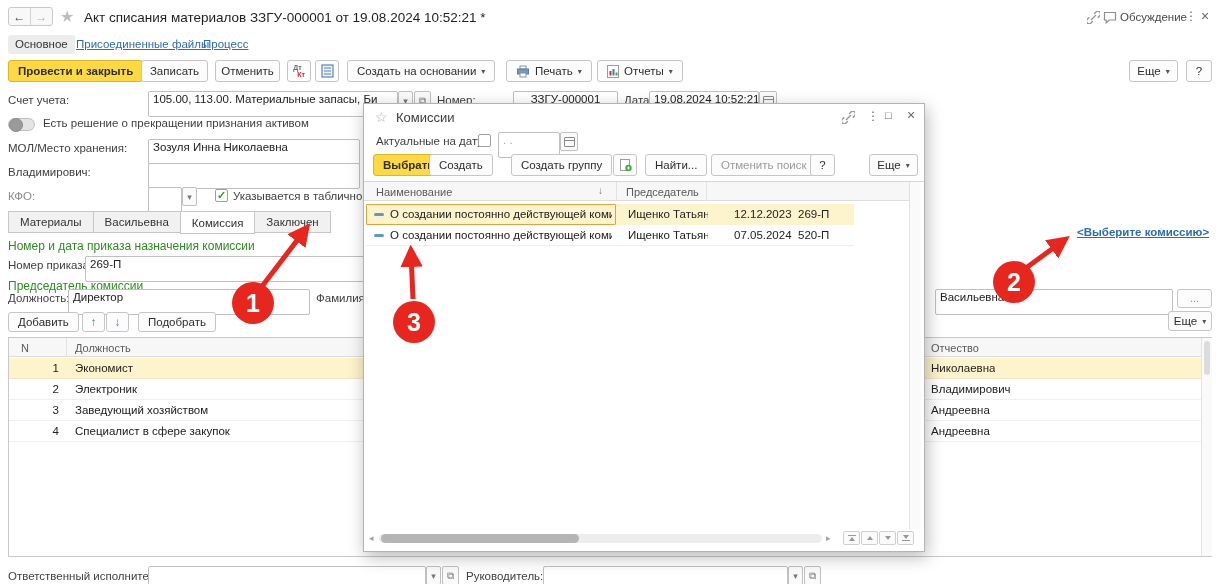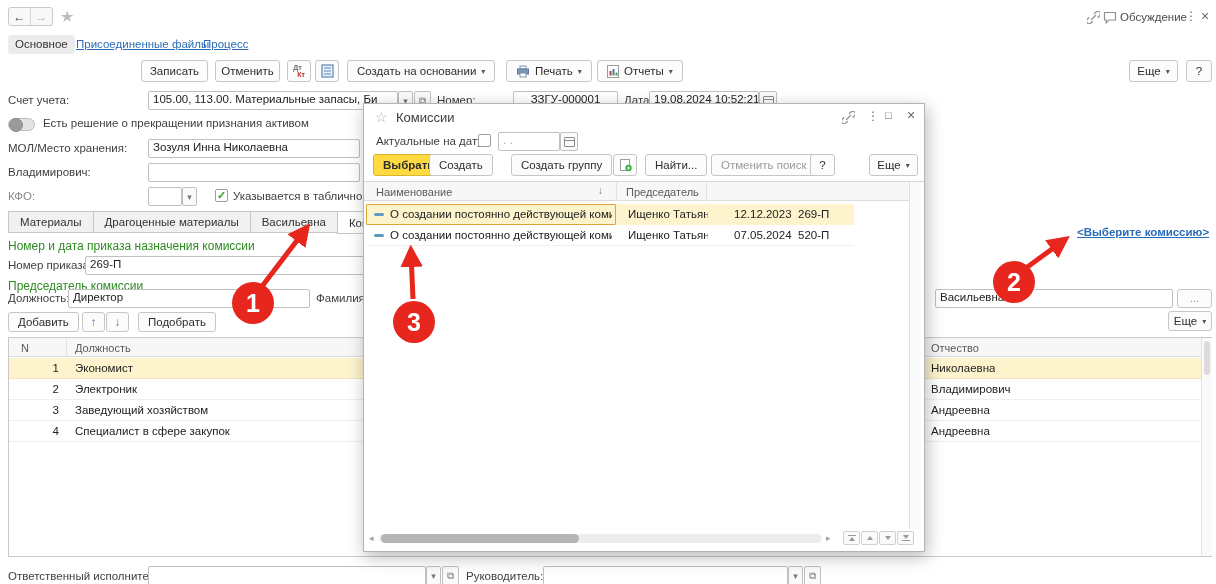--- a/index.html
+++ b/index.html
@@ -2,21 +2,21 @@
 <html><head>
 <meta charset="utf-8">
 <style>
   *{margin:0;padding:0;box-sizing:border-box}
   html,body{width:1216px;height:584px}
   body{font-family:"Liberation Sans",sans-serif;background:#fff;position:relative;overflow:hidden;color:#333}
   .abs{position:absolute}
   .lbl{position:absolute;font-size:11.5px;color:#3f3f3f;white-space:nowrap}
   .gray{color:#8a8a8a}
   .glbl{position:absolute;font-size:12px;color:#2e8b22;white-space:nowrap}
-  .inp{position:absolute;height:19px;background:#fff;border:1px solid #c0c0c0;border-radius:2px;font-size:11.5px;padding:1px 4px;white-space:nowrap;overflow:hidden;color:#222}
+  .inp{position:absolute;height:26px;background:#fff;border:1px solid #c0c0c0;border-radius:2px;font-size:11.5px;padding:1px 4px;white-space:nowrap;overflow:hidden;color:#222}
   .sq{position:absolute;height:19px;width:15px;border:1px solid #c0c0c0;border-radius:2px;background:#fafafa;color:#777;font-size:9px;display:flex;align-items:center;justify-content:center;cursor:pointer}
   .btn{position:absolute;height:22px;border:1px solid #c6c6c6;border-radius:3px;background:#fcfcfc;font-size:11.5px;color:#2e2e2e;display:flex;align-items:center;justify-content:center;gap:5px;padding:0 9px;white-space:nowrap;cursor:pointer}
   .btn .dd{font-size:8px;color:#555}
   .ybtn{background:#ffd942;border-color:#d9b72c;font-weight:700}
   .dis{color:#9b9b9b}
   .link{color:#2b6cb8;text-decoration:underline;font-size:11.5px;white-space:nowrap;cursor:pointer}
   .icnbtn{position:absolute;height:22px;width:24px;border:1px solid #c6c6c6;border-radius:3px;background:#fcfcfc;display:flex;align-items:center;justify-content:center;cursor:pointer}
   .tabstrip{position:absolute;left:8px;top:211px;display:flex}
   .tab{height:22px;border:1px solid #c6c6c6;background:#f1f1f1;font-size:11.5px;color:#333;display:flex;align-items:center;padding:0 11px;margin-right:-1px;white-space:nowrap;cursor:pointer}
   .tab.active{background:#fff;height:23px;z-index:2;font-weight:400}
@@ -40,20 +40,21 @@
 <div class="abs" style="left:0;top:0;width:1216px;height:30px">
   <div class="abs" style="left:8px;top:7px;width:45px;height:19px;border:1px solid #c9c9c9;border-radius:3px;background:#f8f8f8;display:flex">
     <div style="width:22px;border-right:1px solid #d5d5d5;display:flex;align-items:center;justify-content:center;font-size:12px;color:#444;cursor:pointer">
         <span>←</span>
       </div>
     <div style="width:22px;display:flex;align-items:center;justify-content:center;font-size:12px;color:#b3b3b3;cursor:pointer">
         <span>→</span>
       </div>
   </div>
   <div class="abs" style="left:60px;top:7px;font-size:16px;color:#bdbdbd">★</div>
+  <div class="abs" style="left:84px;top:10px;font-size:13.5px;color:#1f1f1f;white-space:nowrap">Акт списания материалов ЗЗГУ-000001 от 19.08.2024 10:52:21 *</div>
 
   <span class="abs" style="left:1087px;top:11px">
     <svg width="13" height="13" viewBox="0 0 13 13">
         <path d="M4.5 8.5 L8.5 4.5 M5.5 10.5 l-1.5 1.5 a2.6 2.6 0 0 1 -3.7 -3.7 L1.8 6.8 M7.5 2.5 L9 1 a2.6 2.6 0 0 1 3.7 3.7 l-1.5 1.5" stroke="#979797" stroke-width="1.4" fill="none" stroke-linecap="round"></path>
       </svg>
   </span>
   <span class="abs" style="left:1103px;top:11px">
     <svg width="14" height="13" viewBox="0 0 14 13">
         <path d="M1.5 1.5 h11 v7.5 h-6.5 l-2.8 2.8 v-2.8 h-1.7 z" fill="none" stroke="#8f8f8f" stroke-width="1.2"></path>
       </svg>
@@ -63,20 +64,21 @@
   <span class="abs" style="left:1201px;top:8px;font-size:14px;color:#666">×</span>
 </div>
 
 <div class="abs" style="left:0;top:34px;width:1216px;height:22px">
   <span class="abs" style="left:8px;top:1px;height:19px;background:#ececec;border-radius:3px;padding:3px 7px;font-size:11.5px;color:#333">Основное</span>
   <span class="abs link" style="left:76px;top:4px">Присоединенные файлы</span>
   <span class="abs link" style="left:203px;top:4px">Процесс</span>
 </div>
 
 <div class="abs" style="left:0;top:60px;width:1216px;height:24px">
+  <div class="btn ybtn" style="left:8px;top:0">Провести и закрыть</div>
   <div class="btn" style="left:141px;top:0;width:67px">Записать</div>
   <div class="btn" style="left:215px;top:0;width:65px">Отменить</div>
   <div class="icnbtn" style="left:287px;top:0">
     <span style="font-size:7px;line-height:7px;font-weight:700;text-align:left">
       <span style="color:#6b6b6b;display:block">Дт</span>
         <span style="color:#c22929;display:block;margin-left:4px">Кт</span>
     </span>
   </div>
   <div class="icnbtn" style="left:315px;top:0">
     <span>
@@ -151,21 +153,20 @@
 <span class="lbl gray" style="left:8px;top:190px">КФО:</span>
 <div class="inp" style="left:148px;top:187px;width:34px"></div>
 <div class="sq" style="left:182px;top:187px">
     <span>▾</span>
   </div>
 <div class="chk" style="left:215px;top:189px"><span>✓</span></div>
 <span class="lbl" style="left:233px;top:190px">Указывается в табличной части</span>
 
 <div class="tabstrip">
   <div class="tab">Материалы</div>
-  <div class="tab">Драгоценные материалы</div>
   <div class="tab">Васильевна</div>
   <div class="tab active">Комиссия</div>
   <div class="tab">Заключен</div>
 </div>
 
 <span class="glbl" style="left:8px;top:239px">Номер и дата приказа назначения комиссии</span>
 <span class="lbl" style="left:8px;top:259px">Номер приказа:</span>
 <div class="inp" style="left:85px;top:256px;width:290px"><span>269-П</span></div>
 
 <span class="glbl" style="left:8px;top:279px">Председатель комиссии</span>

